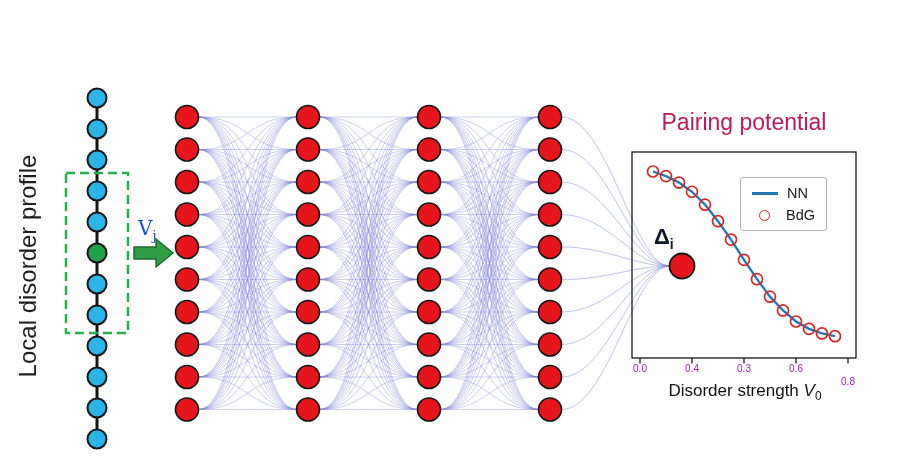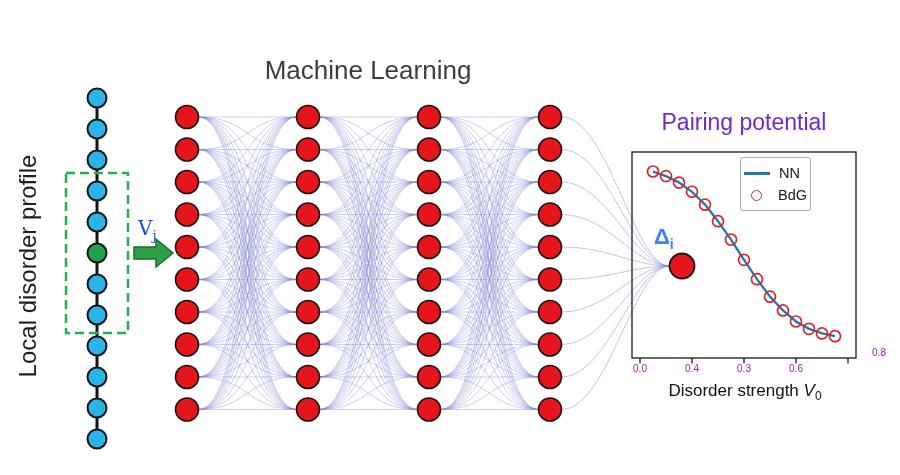--- a/index.html
+++ b/index.html
@@ -3,31 +3,31 @@
 <meta charset="utf-8">
 <style>
   * { margin:0; padding:0; box-sizing:border-box; }
   body { font-family:"Liberation Sans", sans-serif; background:#ffffff; }
   .fig { position:relative; width:900px; height:475px; background:#ffffff; overflow:hidden; }
   .abs { position:absolute; }
   #scene { position:absolute; left:0; top:0; }
   .main-title { font-size:26px; color:#3d3d3d; transform:translateX(-50%); white-space:nowrap; }
   .rot-label { font-size:24px; color:#1e1e1e; white-space:nowrap;
                transform:translate(-50%,-50%) rotate(-90deg); }
-  .plot-title { font-size:23px; color:#6d28d9; transform:translateX(-50%); white-space:nowrap; }
+  .plot-title { font-size:23px; color:#be185d; transform:translateX(-50%); white-space:nowrap; }
   .v-label { font-family:"DejaVu Serif", serif; font-size:20px; color:#1d4ed8; }
   .v-label sub { font-size:13px; }
-  .d-label { font-size:22px; font-weight:700; color:#3b82f6; }
+  .d-label { font-size:22px; font-weight:700; color:#0f172a; }
   .d-label sub { font-size:14px; }
   .xtick { font-size:10px; color:#a21caf; transform:translateX(-50%); }
   .xlabel { font-size:17px; color:#111; transform:translateX(-50%); white-space:nowrap; }
   .xlabel sub { font-size:12px; }
   .legend { border:1px solid #b0b0b0; border-radius:3px; background:#fff;
-            padding:7px 3px; display:flex; flex-direction:column; gap:6px;
-            font-size:14.5px; color:#1a1a1a; }
+            padding:7px 11px; display:flex; flex-direction:column; gap:6px;
+            font-size:14.5px; color:#1a1a1a;margin-top:20px; }
   .lrow { display:flex; align-items:center; gap:9px; }
   .lline { display:inline-block; width:26px; height:3px; }
   .lmark { display:inline-block; width:11px; height:11px; border-radius:50%;
            border:1.8px solid #d62728; margin-left:7px; margin-right:7px; }
 </style>
 </head>
 <body>
 
 <div class="fig">
 
@@ -417,21 +417,20 @@
       <circle cx="550" cy="279.5" r="11.5" fill="#e6151c" stroke="#141414" stroke-width="1.6"></circle>
       <circle cx="550" cy="312" r="11.5" fill="#e6151c" stroke="#141414" stroke-width="1.6"></circle>
       <circle cx="550" cy="344.5" r="11.5" fill="#e6151c" stroke="#141414" stroke-width="1.6"></circle>
       <circle cx="550" cy="377" r="11.5" fill="#e6151c" stroke="#141414" stroke-width="1.6"></circle>
       <circle cx="550" cy="409.5" r="11.5" fill="#e6151c" stroke="#141414" stroke-width="1.6"></circle>
       <circle cx="682" cy="266" r="12.5" fill="#e6151c" stroke="#141414" stroke-width="1.8"></circle>
     </svg>
 
   <div class="abs rot-label" style="left:28px; top:266px;">Local disorder profile</div>
 
-  <div class="abs main-title" style="left:368px; top:55px;">Machine Learning</div>
 
   <div class="abs v-label" style="left:138px; top:216px;"><span>V</span><sub>j</sub></div>
 
   <div class="abs d-label" style="left:654px; top:224px;"><span>Δ</span><sub>i</sub></div>
 
   <div class="abs plot-title" style="left:744px; top:109px;">Pairing potential</div>
 
   <div class="abs legend" style="left:740px; top:157px;">
     <div class="lrow">
       <span class="lline" style="background: rgb(31, 119, 180);"></span>
@@ -440,17 +439,17 @@
     <div class="lrow">
       <span class="lmark" style="border-color: rgb(214, 39, 40);"></span>
       <span>BdG</span>
     </div>
   </div>
 
   <div class="abs xtick" style="left:640px; top:363px;">0.0</div>
   <div class="abs xtick" style="left:692px; top:363px;">0.4</div>
   <div class="abs xtick" style="left:744px; top:363px;">0.3</div>
   <div class="abs xtick" style="left:796px; top:363px;">0.6</div>
-  <div class="abs xtick" style="left:848px; top:347px;margin-left:31px;">0.8</div>
+  <div class="abs xtick" style="left:848px; top:376px;">0.8</div>
 
   <div class="abs xlabel" style="left:745px; top:381px;"><span>Disorder strength</span> <i>V</i><sub>0</sub></div>
 
 </div>
 
 </body></html>

